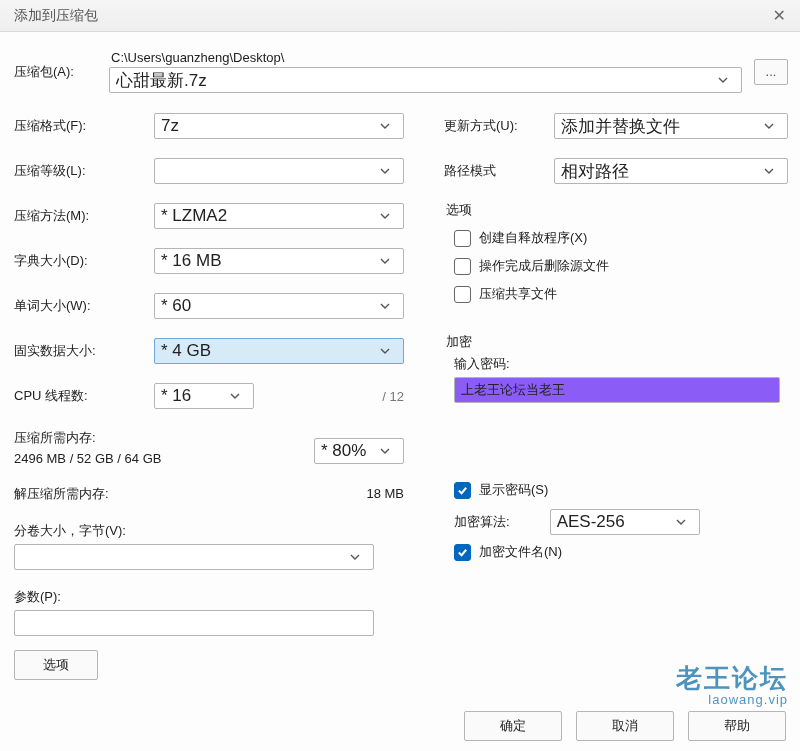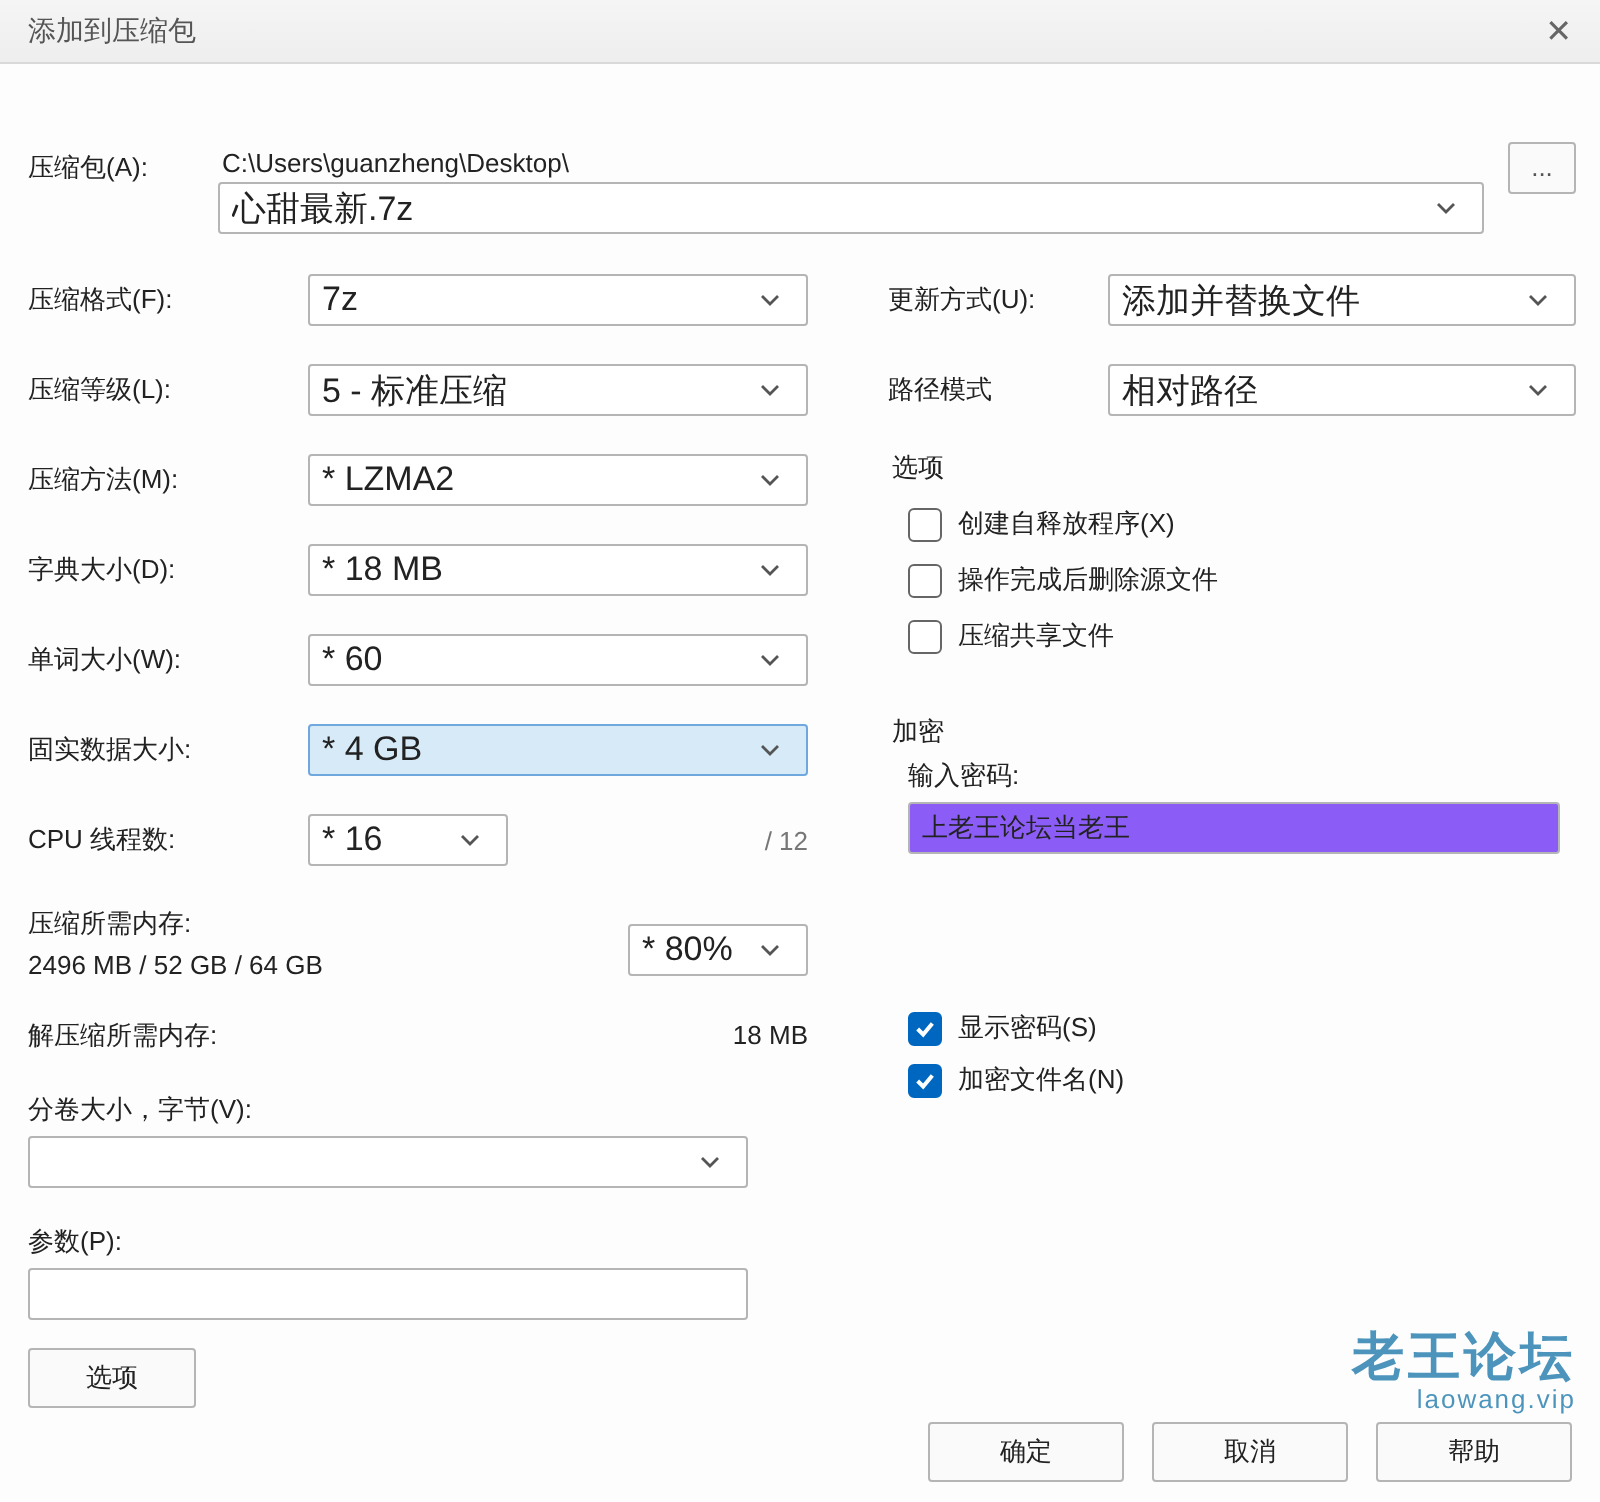--- a/index.html
+++ b/index.html
@@ -22,21 +22,21 @@
   padding: 0 8px 0 14px;
   color: #555;
   font-size: 14px;
 }
 .titlebar .spacer { flex: 1; }
 .close-x { font-size: 16px; color: #666; padding: 4px 6px; cursor: pointer; }
 .content { padding: 18px 12px 0 14px; }
 .row { display: flex; align-items: center; margin-bottom: 12px; }
 .row.top { align-items: center; margin-bottom: 20px; }
 .lbl-col { width: 95px; color: #222; }
-.archive-path-wrap { flex: 1; display: flex; flex-direction: column; margin-top: 24px; }
+.archive-path-wrap { flex: 1; display: flex; flex-direction: column; }
 .path-text { font-size: 13px; color: #222; margin-bottom: 2px; padding-left: 2px; }
 .combo, .textinput {
   width: 100%;
   height: 26px;
   border: 1px solid #b5b5b5;
   background: #fff;
   font-size: 17px;
   padding: 0 6px;
   display: flex;
   align-items: center;
@@ -188,21 +188,20 @@
           <span class="arrow">
               <svg viewBox="0 0 10 6">
                 <path d="M1 1 L5 5 L9 1" fill="none" stroke="#555" stroke-width="1.4"></path>
               </svg>
             </span>
         </div>
       </div>
       <div class="form-row">
         <div class="lbl">压缩等级(L):</div>
         <div class="combo narrow ctl">
-          <span class="value">5 - 标准压缩</span>
           <span class="arrow">
               <svg viewBox="0 0 10 6">
                 <path d="M1 1 L5 5 L9 1" fill="none" stroke="#555" stroke-width="1.4"></path>
               </svg>
             </span>
         </div>
       </div>
       <div class="form-row">
         <div class="lbl">压缩方法(M):</div>
         <div class="combo narrow ctl">
@@ -210,21 +209,21 @@
           <span class="arrow">
               <svg viewBox="0 0 10 6">
                 <path d="M1 1 L5 5 L9 1" fill="none" stroke="#555" stroke-width="1.4"></path>
               </svg>
             </span>
         </div>
       </div>
       <div class="form-row">
         <div class="lbl">字典大小(D):</div>
         <div class="combo narrow ctl">
-          <span class="value">* 18 MB</span>
+          <span class="value">* 16 MB</span>
           <span class="arrow">
               <svg viewBox="0 0 10 6">
                 <path d="M1 1 L5 5 L9 1" fill="none" stroke="#555" stroke-width="1.4"></path>
               </svg>
             </span>
         </div>
       </div>
       <div class="form-row">
         <div class="lbl">单词大小(W):</div>
         <div class="combo narrow ctl">
@@ -344,20 +343,31 @@
         </div>
         <div style="height:60px"></div>
         <div class="checkrow tight">
           <div class="checkbox checked">
               <svg viewBox="0 0 12 12">
                 <path d="M2 6 L5 9 L10 3"></path>
               </svg>
             </div>
           <span>显示密码(S)</span>
         </div>
+        <div class="enc-row">
+          <span>加密算法:</span>
+          <div class="combo">
+            <span class="value">AES-256</span>
+            <span class="arrow">
+                <svg viewBox="0 0 10 6">
+                  <path d="M1 1 L5 5 L9 1" fill="none" stroke="#555" stroke-width="1.4"></path>
+                </svg>
+              </span>
+          </div>
+        </div>
         <div class="checkrow tight">
           <div class="checkbox checked">
               <svg viewBox="0 0 12 12">
                 <path d="M2 6 L5 9 L10 3"></path>
               </svg>
             </div>
           <span>加密文件名(N)</span>
         </div>
       </div>
     </div>

